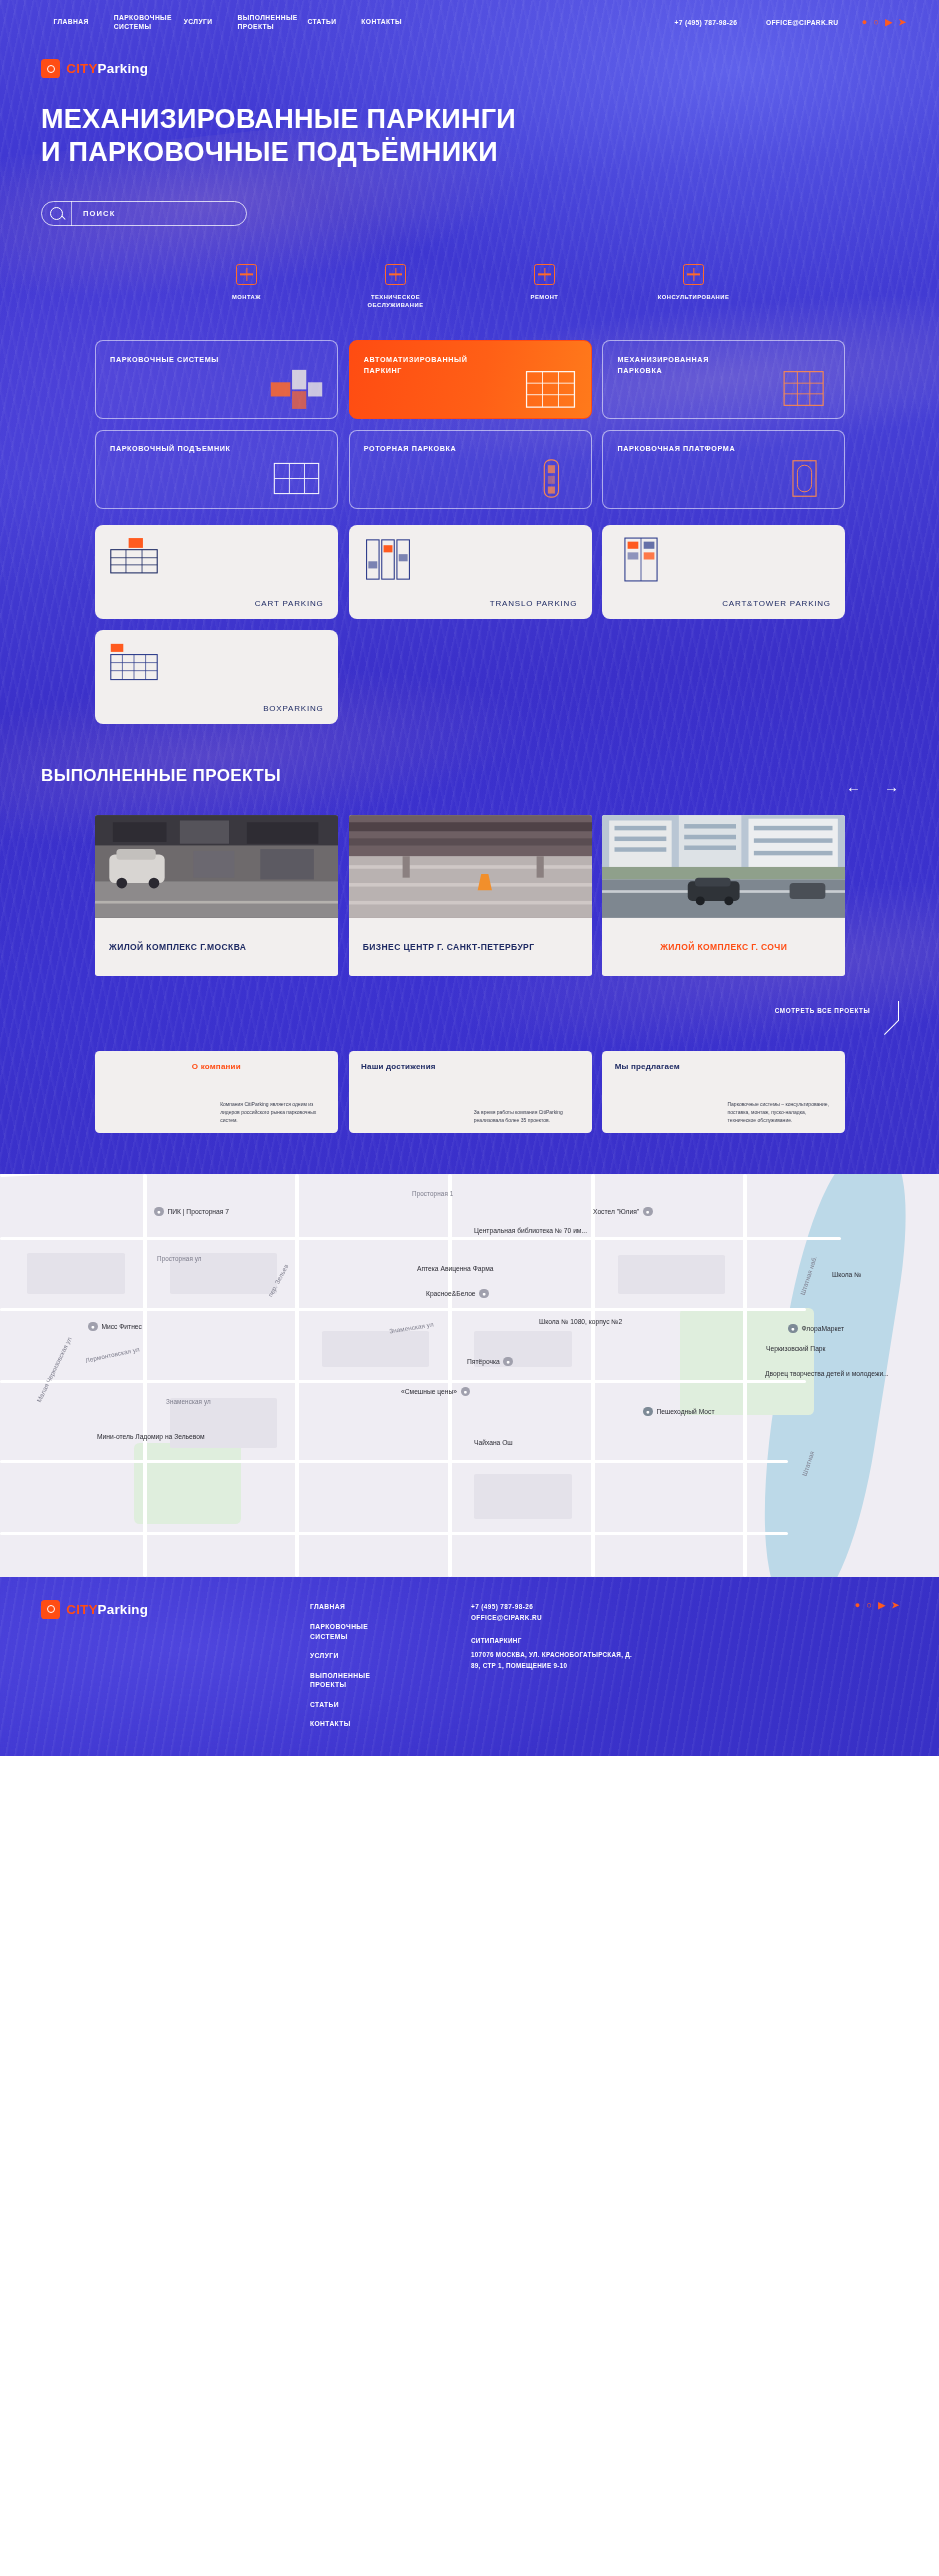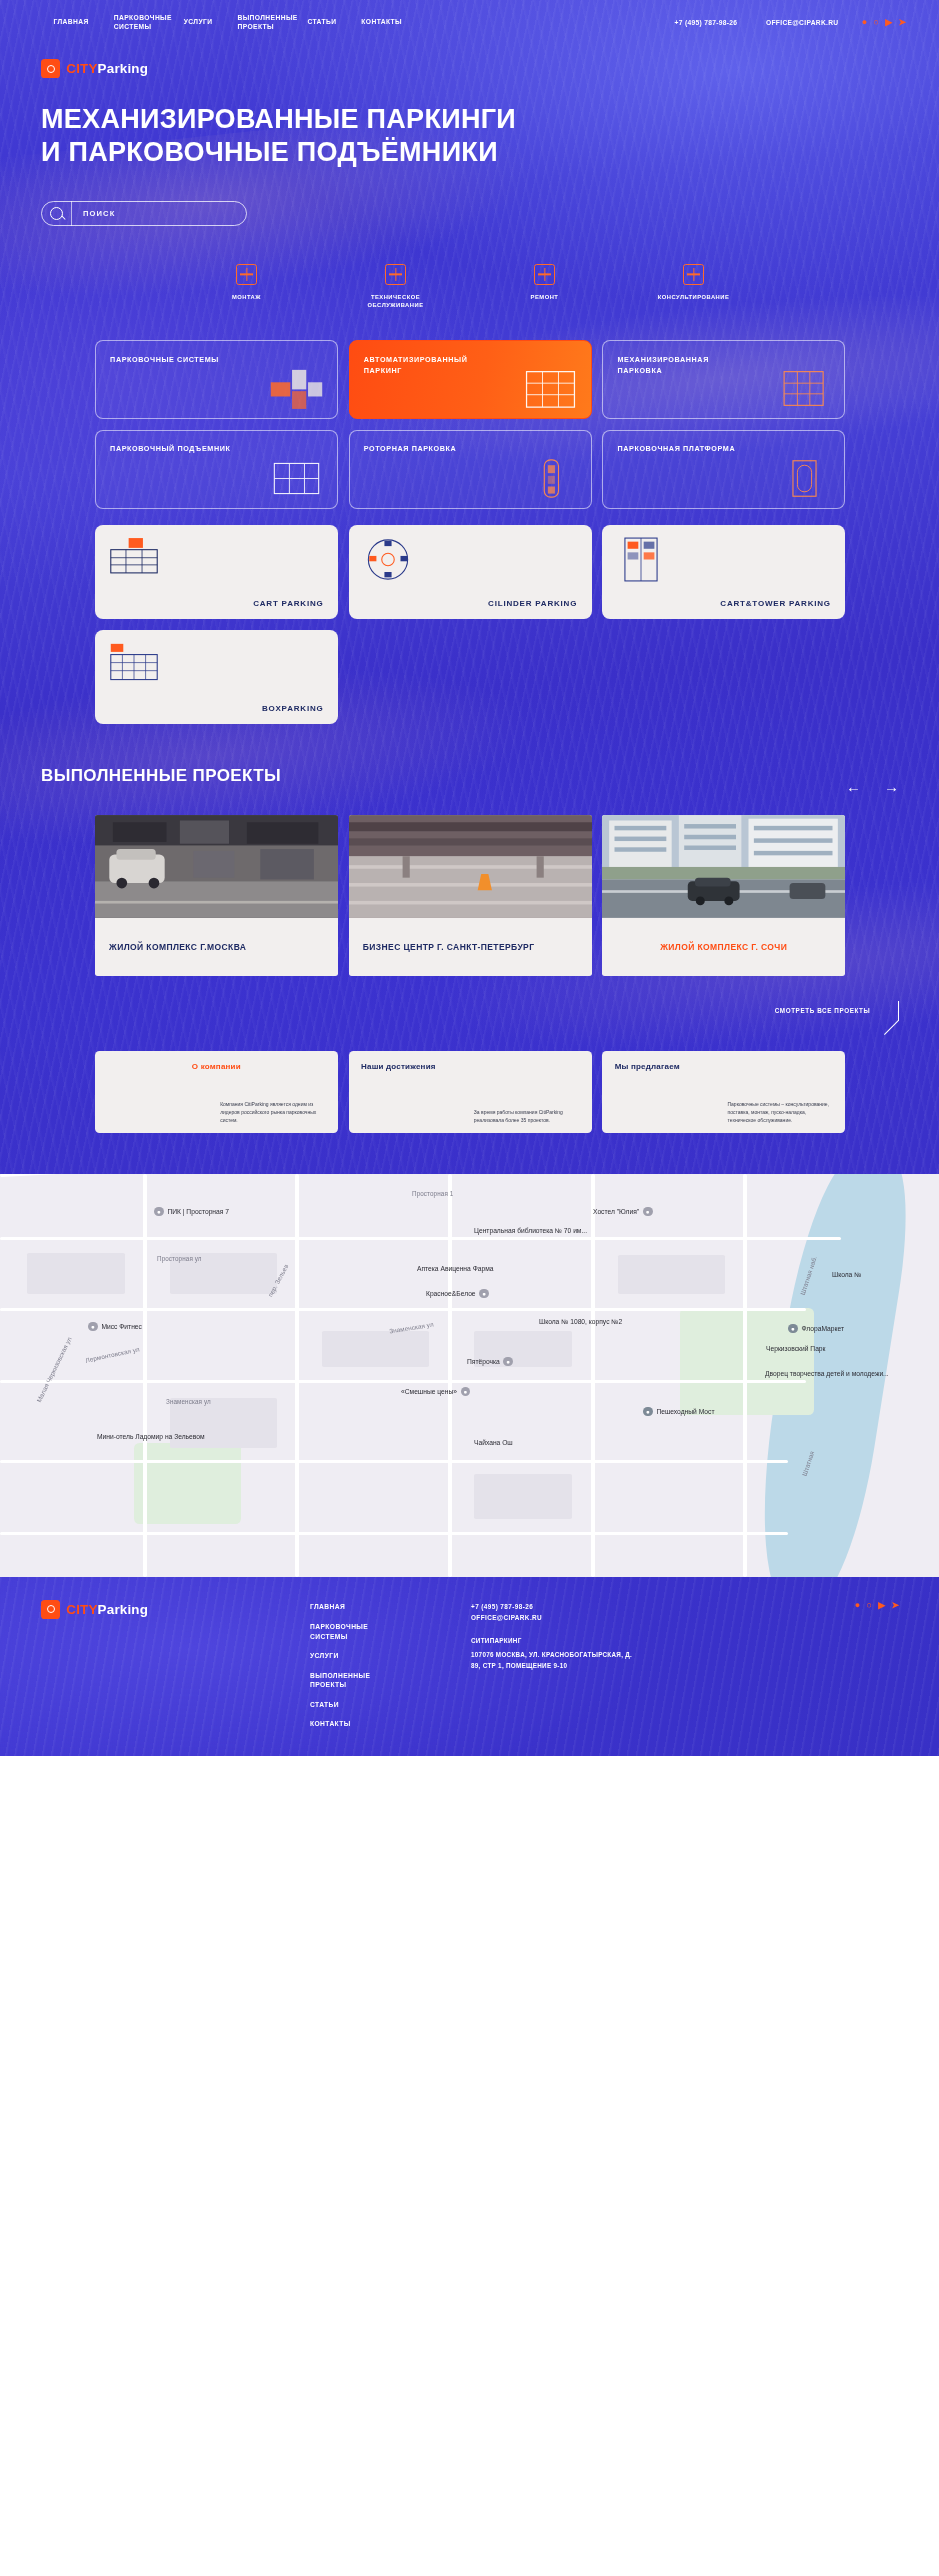--- a/index.html
+++ b/index.html
@@ -186,21 +186,21 @@
     gap: 10.7px; justify-content: center; margin-top: 16px;
   }
   .brand {
     height: 94px; border-radius: 8px;
     background: #f2efee;
     position: relative; padding: 10.7px 0 0 14.3px;
     overflow: hidden;
   }
   .brand .bl {
     position: absolute; right: 14.3px; bottom: 9.8px;
-    color: #1e2a63; font-size: 8px; font-weight: 700; letter-spacing: 0.8px;
+    color: #1e2a63; font-size: 8px; font-weight: 400; letter-spacing: 0.8px;
     text-transform: uppercase; text-align: right; line-height: 1.4;
   }
   .brand .bart { width: 50px; height: 47px; }
 
   
   .proj-head {
     display: flex; align-items: flex-start; justify-content: space-between;
     margin: 41px 41px 0 41px;
   }
   .proj-head h2 {
@@ -465,33 +465,33 @@
             <rect x="22" y="2" width="16" height="11" fill="#ff5a1f"></rect>
             <rect x="2" y="15" width="52" height="26" fill="none" stroke="#1e2a63" stroke-width="1.2"></rect>
             <line x1="2" y1="24" x2="54" y2="24" stroke="#1e2a63" stroke-width=".9"></line>
             <line x1="2" y1="32" x2="54" y2="32" stroke="#1e2a63" stroke-width=".9"></line>
             <line x1="19" y1="15" x2="19" y2="41" stroke="#1e2a63" stroke-width=".9"></line>
             <line x1="37" y1="15" x2="37" y2="41" stroke="#1e2a63" stroke-width=".9"></line>
           </svg>
           <div class="bl">CART PARKING</div>
         </div>
 
-
-
         <div class="brand">
           <svg class="bart" viewBox="0 0 56 52">
-            <circle cx="28" cy="26" r="22" fill="none" stroke="#2b3a8a" stroke-width="1.2"></circle>
-            <circle cx="28" cy="26" r="7" fill="none" stroke="#ff5a1f" stroke-width="1.2"></circle>
-            <rect x="24" y="5" width="8" height="6" fill="#2b3a8a"></rect>
-            <rect x="42" y="22" width="8" height="6" fill="#2b3a8a"></rect>
-            <rect x="24" y="40" width="8" height="6" fill="#2b3a8a"></rect>
-            <rect x="7" y="22" width="8" height="6" fill="#ff5a1f"></rect>
-          </svg>
-          <div class="bl">CILINDER PARKING</div>
-        </div>
+            <rect x="4" y="4" width="14" height="44" fill="none" stroke="#2b3a8a" stroke-width="1.2"></rect>
+            <rect x="21" y="4" width="14" height="44" fill="none" stroke="#2b3a8a" stroke-width="1.2"></rect>
+            <rect x="38" y="4" width="14" height="44" fill="none" stroke="#2b3a8a" stroke-width="1.2"></rect>
+            <rect x="23" y="10" width="10" height="8" fill="#ff5a1f"></rect>
+            <rect x="6" y="28" width="10" height="8" fill="#2b3a8a" opacity=".6"></rect>
+            <rect x="40" y="20" width="10" height="8" fill="#2b3a8a" opacity=".6"></rect>
+          </svg>
+          <div class="bl">TRANSLO PARKING</div>
+        </div>
+
+
 
         <div class="brand">
           <svg class="bart" viewBox="0 0 56 52">
             <rect x="10" y="2" width="36" height="48" fill="none" stroke="#2b3a8a" stroke-width="1.2"></rect>
             <line x1="28" y1="2" x2="28" y2="50" stroke="#2b3a8a" stroke-width=".9"></line>
             <rect x="13" y="6" width="12" height="8" fill="#ff5a1f"></rect>
             <rect x="31" y="6" width="12" height="8" fill="#2b3a8a" opacity=".7"></rect>
             <rect x="13" y="18" width="12" height="8" fill="#2b3a8a" opacity=".5"></rect>
             <rect x="31" y="18" width="12" height="8" fill="#ff5a1f" opacity=".8"></rect>
           </svg>

